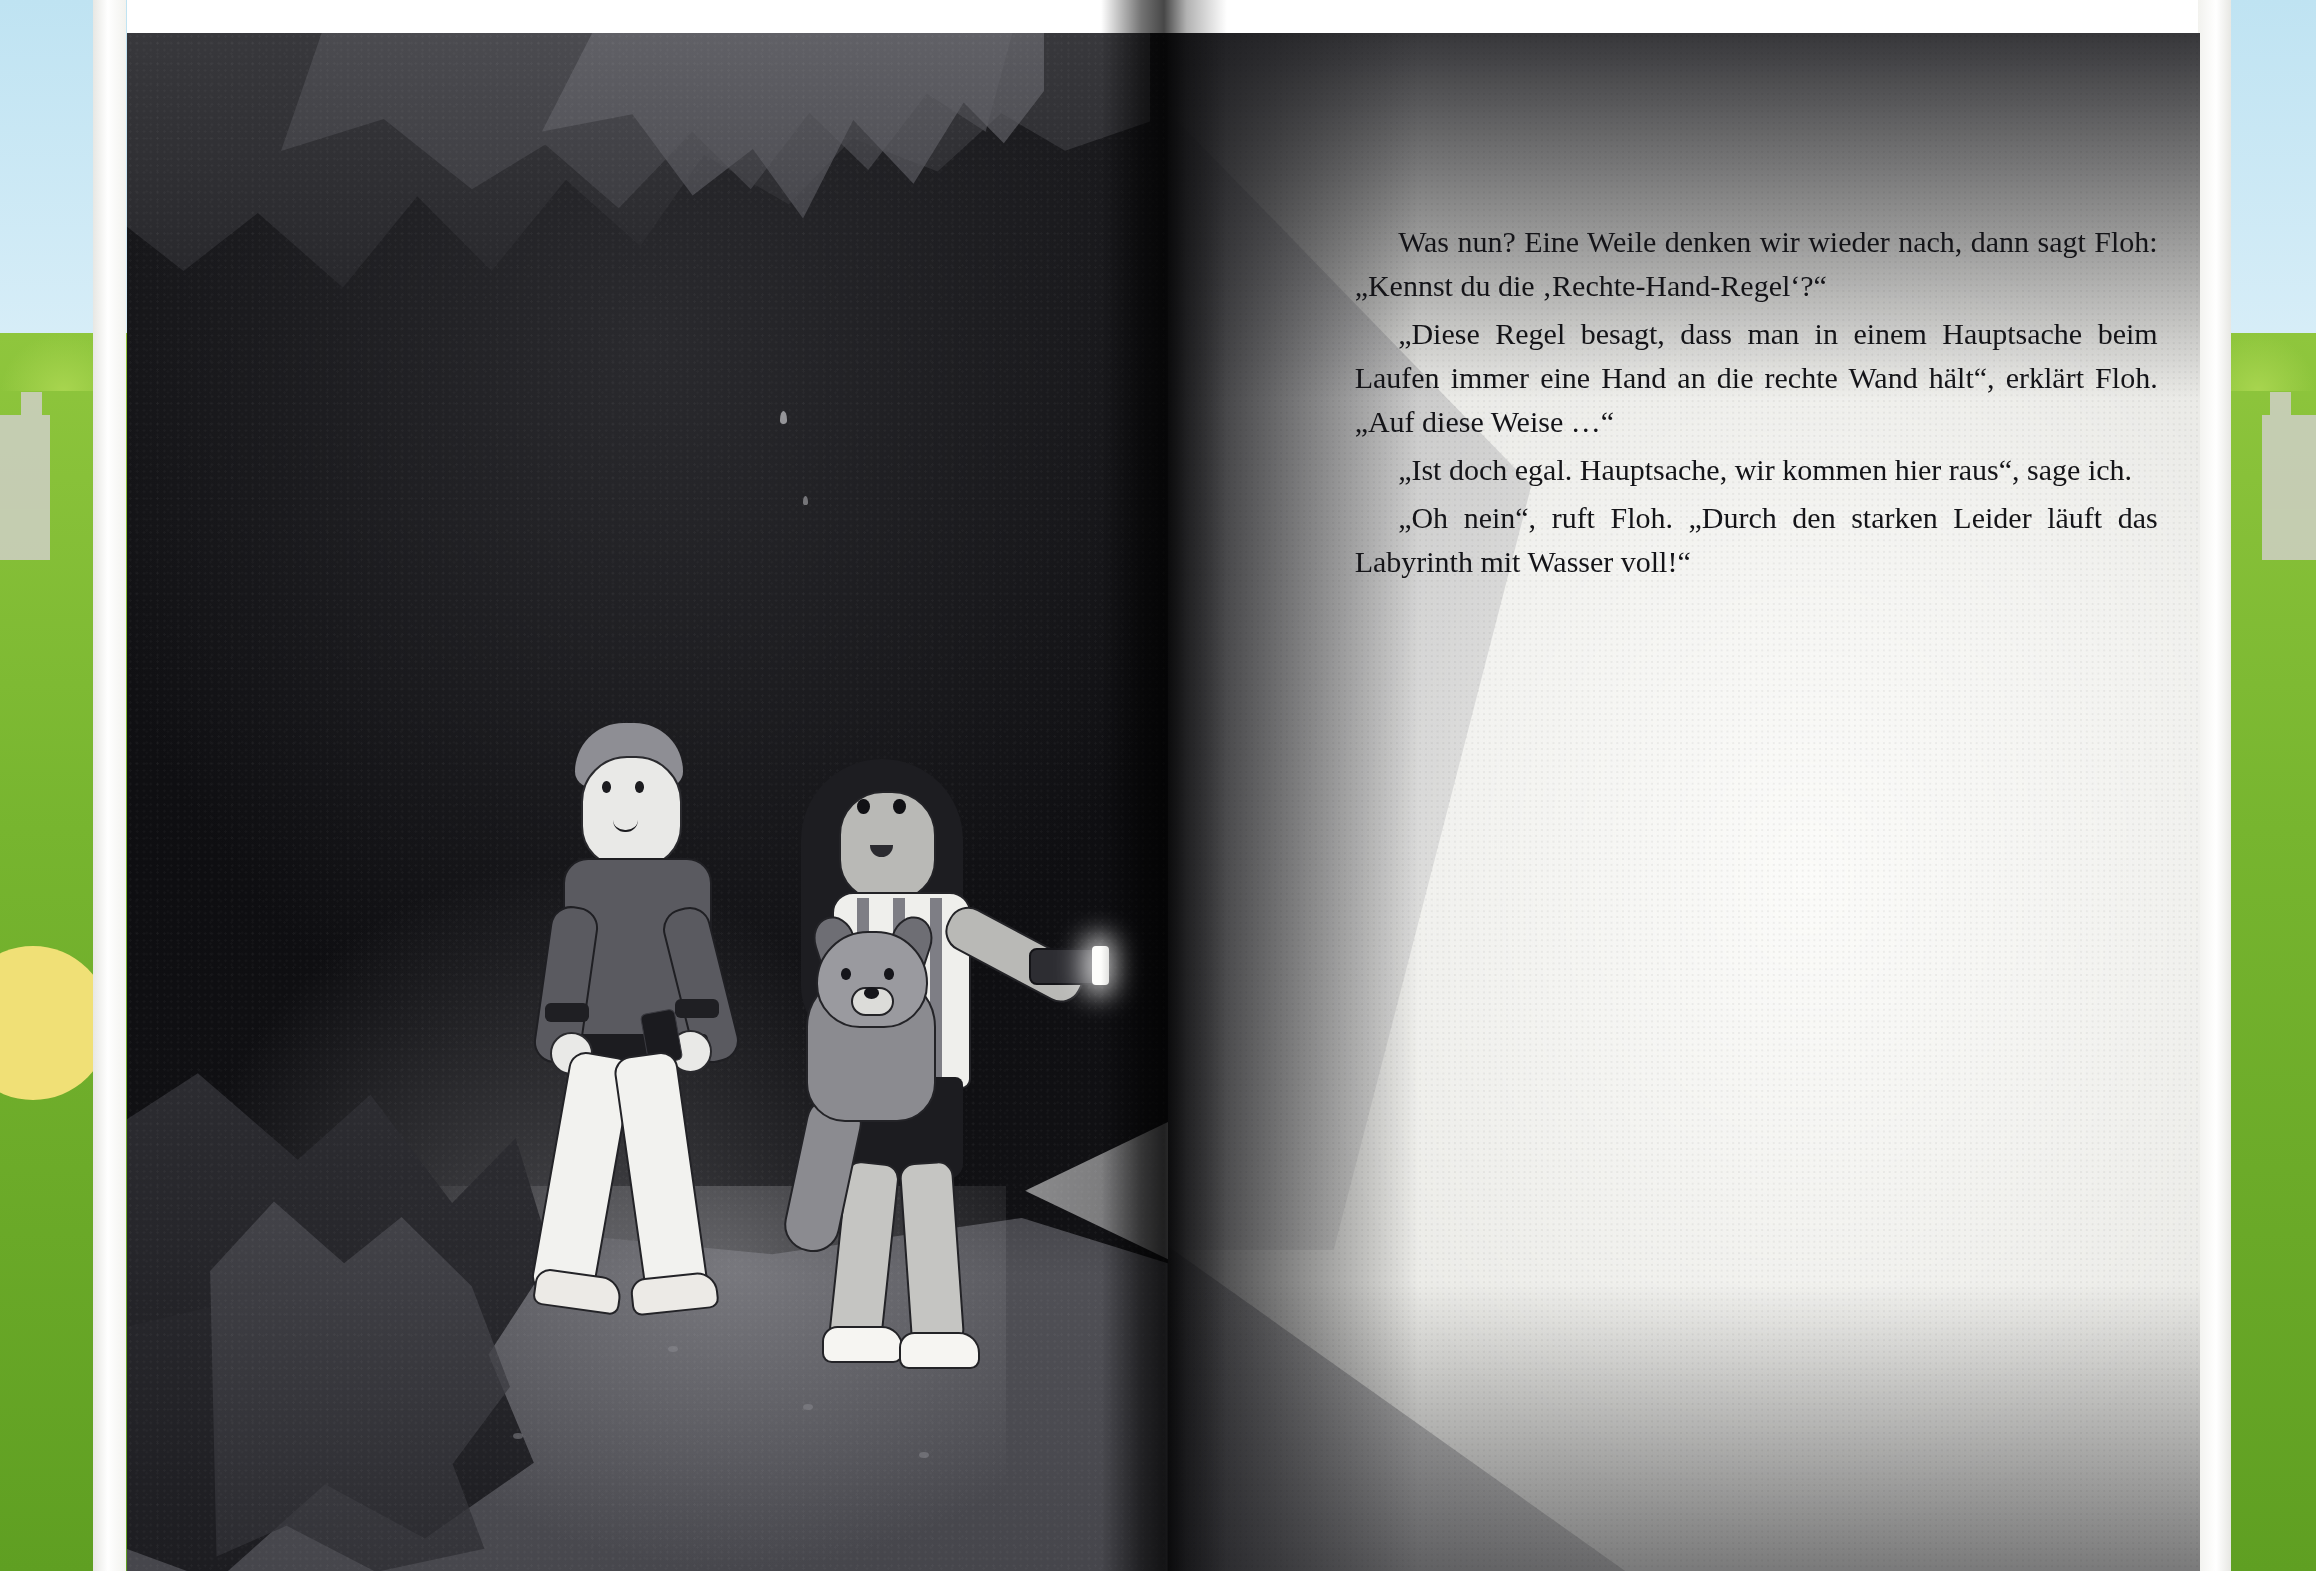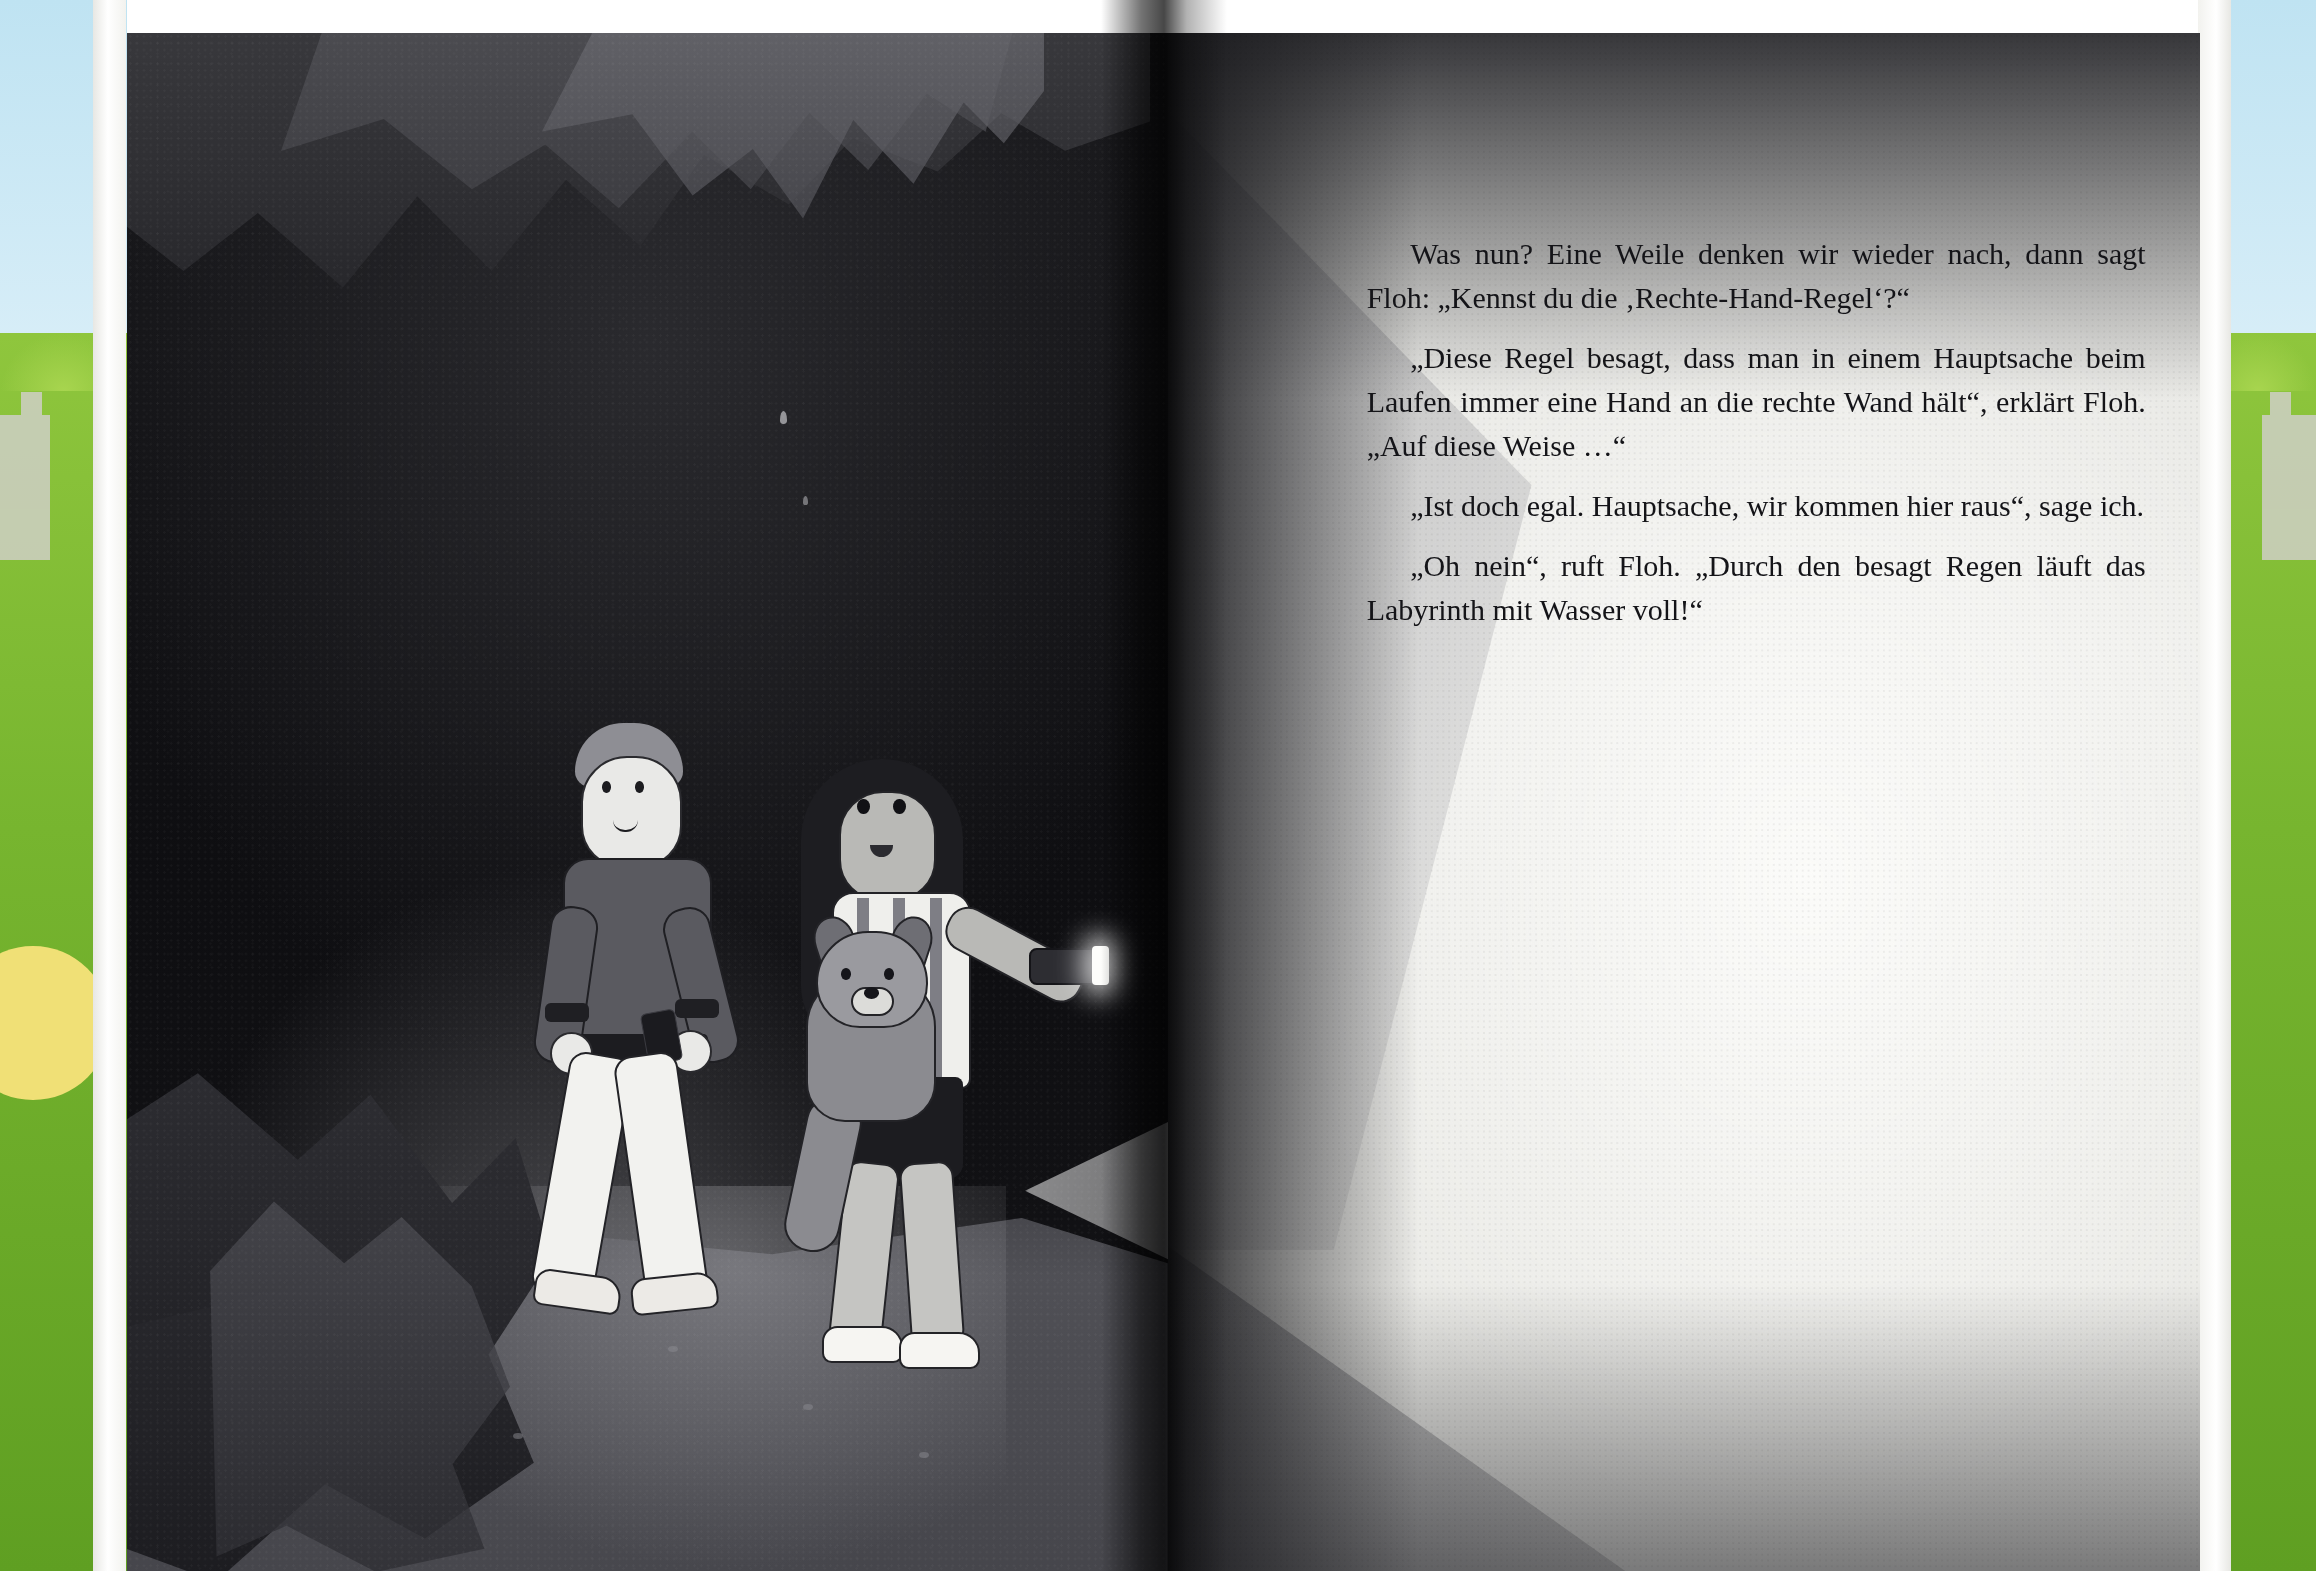--- a/index.html
+++ b/index.html
@@ -487,21 +487,21 @@
     top: 183px;
     width: 811px;
     z-index: 20;
     color: #141418;
     font-size: 30px;
     line-height: 1.465;
     text-align: justify;
     text-justify: inter-word;
     hyphens: manual;
   }
-  .textblock p { margin: 16px; }
+  .textblock p { margin: 4px; }
   .textblock p.indent { text-indent: 1.45em; }
 </style>
 </head>
 <body>
 
 <div class="spread">
 
   <div class="cover-edge left">
     <div class="cover-sky"></div>
     <div class="cover-hill"></div>
@@ -601,21 +601,21 @@
       <div class="rp-wedge2"></div>
       <div class="rp-shade-top"></div>
       <div class="rp-shade-left"></div>
       <div class="rp-shade-bottom"></div>
       <div class="rp-grain"></div>
 
       <div class="textblock">
         <p class="indent">Was nun? Eine Weile denken wir wieder nach, dann sagt Floh: „Kennst du die ‚Rechte-Hand-Regel‘?“</p>
         <p class="indent">„Diese Regel besagt, dass man in einem Hauptsache beim Laufen immer eine Hand an die rechte Wand hält“, erklärt Floh. „Auf diese Weise …“</p>
         <p class="indent">„Ist doch egal. Hauptsache, wir kommen hier raus“, sage ich.</p>
-        <p class="indent">„Oh nein“, ruft Floh. „Durch den besagt Regen läuft das Labyrinth mit Wasser voll!“</p>
+        <p class="indent">„Oh nein“, ruft Floh. „Durch den starken Leider läuft das Labyrinth mit Wasser voll!“</p>
       </div>
     </div>
 
   </div>
 
   <div class="gutter"></div>
 </div>
 
 
 </body></html>

